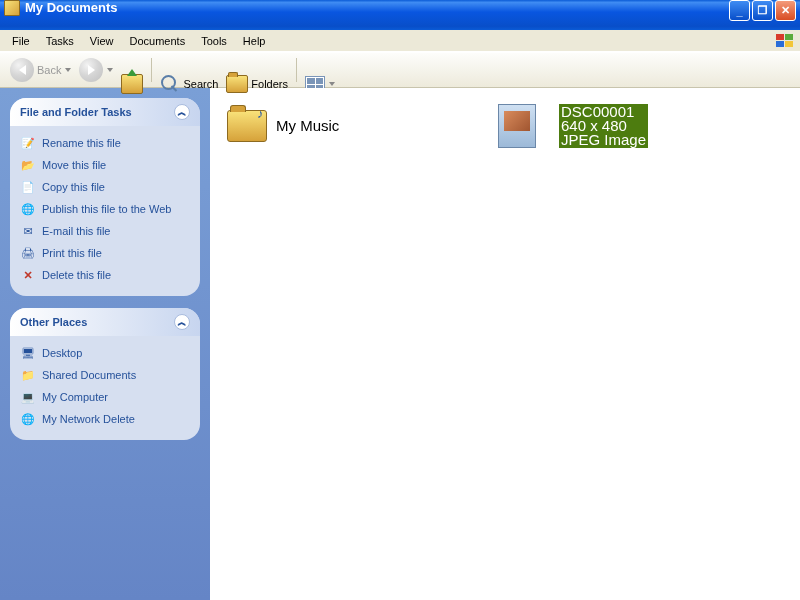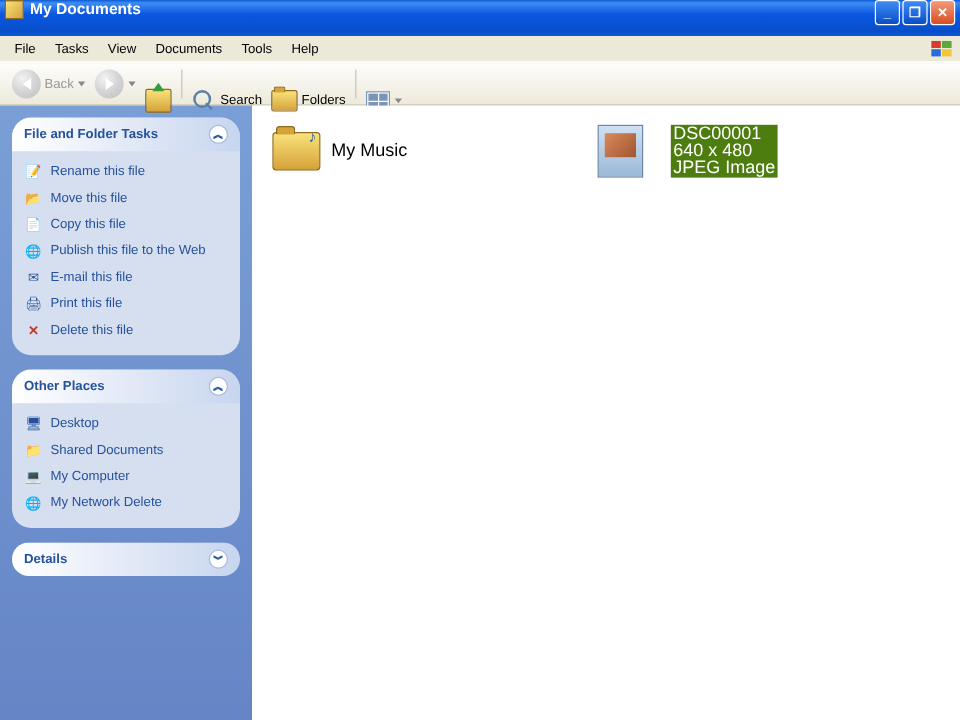--- a/index.html
+++ b/index.html
@@ -192,26 +192,20 @@
             <div class="pico">💻</div>
             <span>My Computer</span>
           </div>
         <div class="prow">
             <div class="pico">🌐</div>
             <span>My Network Delete</span>
           </div>
       </div>
     </div>
 
-    <div class="panel">
-      <div class="phead">
-        <span>Details</span>
-        <div class="chev">︾</div>
-      </div>
-    </div>
 
   </div>
 
   <div class="content">
     <div class="item">
       <div class="thumb">
           <div class="folderthumb">
             <div class="overlay music"></div>
           </div>
         </div>

